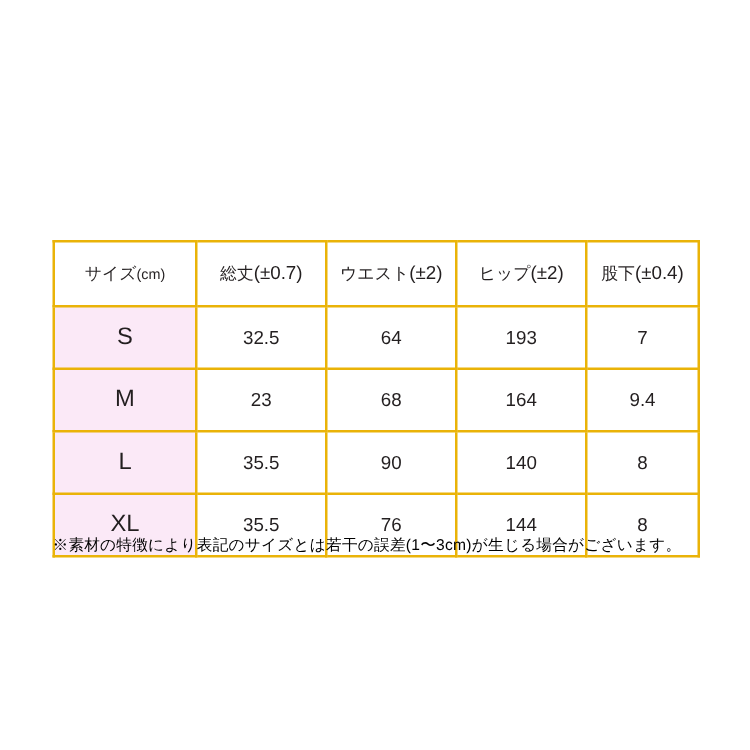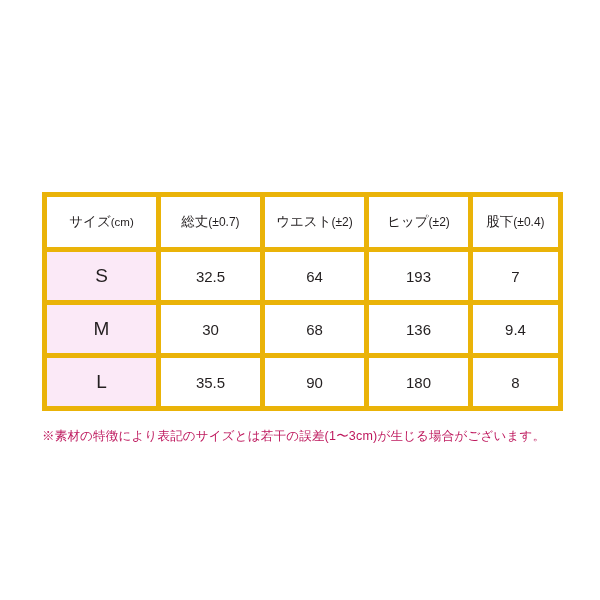--- a/index.html
+++ b/index.html
@@ -25,38 +25,38 @@
     top: 192px;
     width: 516px;
   }
   table.size-table {
     border-collapse: collapse;
     width: 516px;
     table-layout: fixed;
   }
   table.size-table th,
   table.size-table td {
-    border: 5px solid #eab308;
+    border: 2px solid #eab308;
     text-align: center;
     vertical-align: middle;
     color: #231f20;
     font-weight: normal;
     padding: 4px;
   }
   
   table.size-table thead th {
     height: 42px;
     font-size: 13.5px;
     background: #ffffff;
   }
   table.size-table thead th .unit {
     font-size: 11.5px;
   }
   table.size-table thead th .tol {
-    font-size: 12px;
+    font-size: 15px;
   }
   
   table.size-table tbody td {
     height: 40px;
     font-size: 15px;
   }
   table.size-table tbody td.size-label {
     background: #fbe9f7;
     font-size: 19px;
   }
@@ -66,21 +66,21 @@
   col.c2 { width: 104px; }
   col.c3 { width: 104px; }
   col.c4 { width: 90px; }
 
   .note {
     position: absolute;
     left: 42px;
     top: 428px;
     width: 530px;
     font-size: 12.5px;
-    color: #be185d;
+    color: #000000;
     letter-spacing: 0.2px;
     white-space: nowrap;
   }
 </style>
 </head>
 <body>
 
 <div class="page">
 
   <div class="size-table-wrap">
@@ -104,30 +104,37 @@
       <tbody>
         <tr>
           <td class="size-label">S</td>
           <td>32.5</td>
           <td>64</td>
           <td>193</td>
           <td>7</td>
         </tr>
         <tr>
           <td class="size-label">M</td>
-          <td>30</td>
+          <td>23</td>
           <td>68</td>
-          <td>136</td>
+          <td>164</td>
           <td>9.4</td>
         </tr>
         <tr>
           <td class="size-label">L</td>
           <td>35.5</td>
           <td>90</td>
-          <td>180</td>
+          <td>140</td>
+          <td>8</td>
+        </tr>
+        <tr>
+          <td class="size-label">XL</td>
+          <td>35.5</td>
+          <td>76</td>
+          <td>144</td>
           <td>8</td>
         </tr>
       </tbody>
     </table>
   </div>
 
   <div class="note">※素材の特徴により表記のサイズとは若干の誤差(1〜3cm)が生じる場合がございます。</div>
 
 </div>
 

